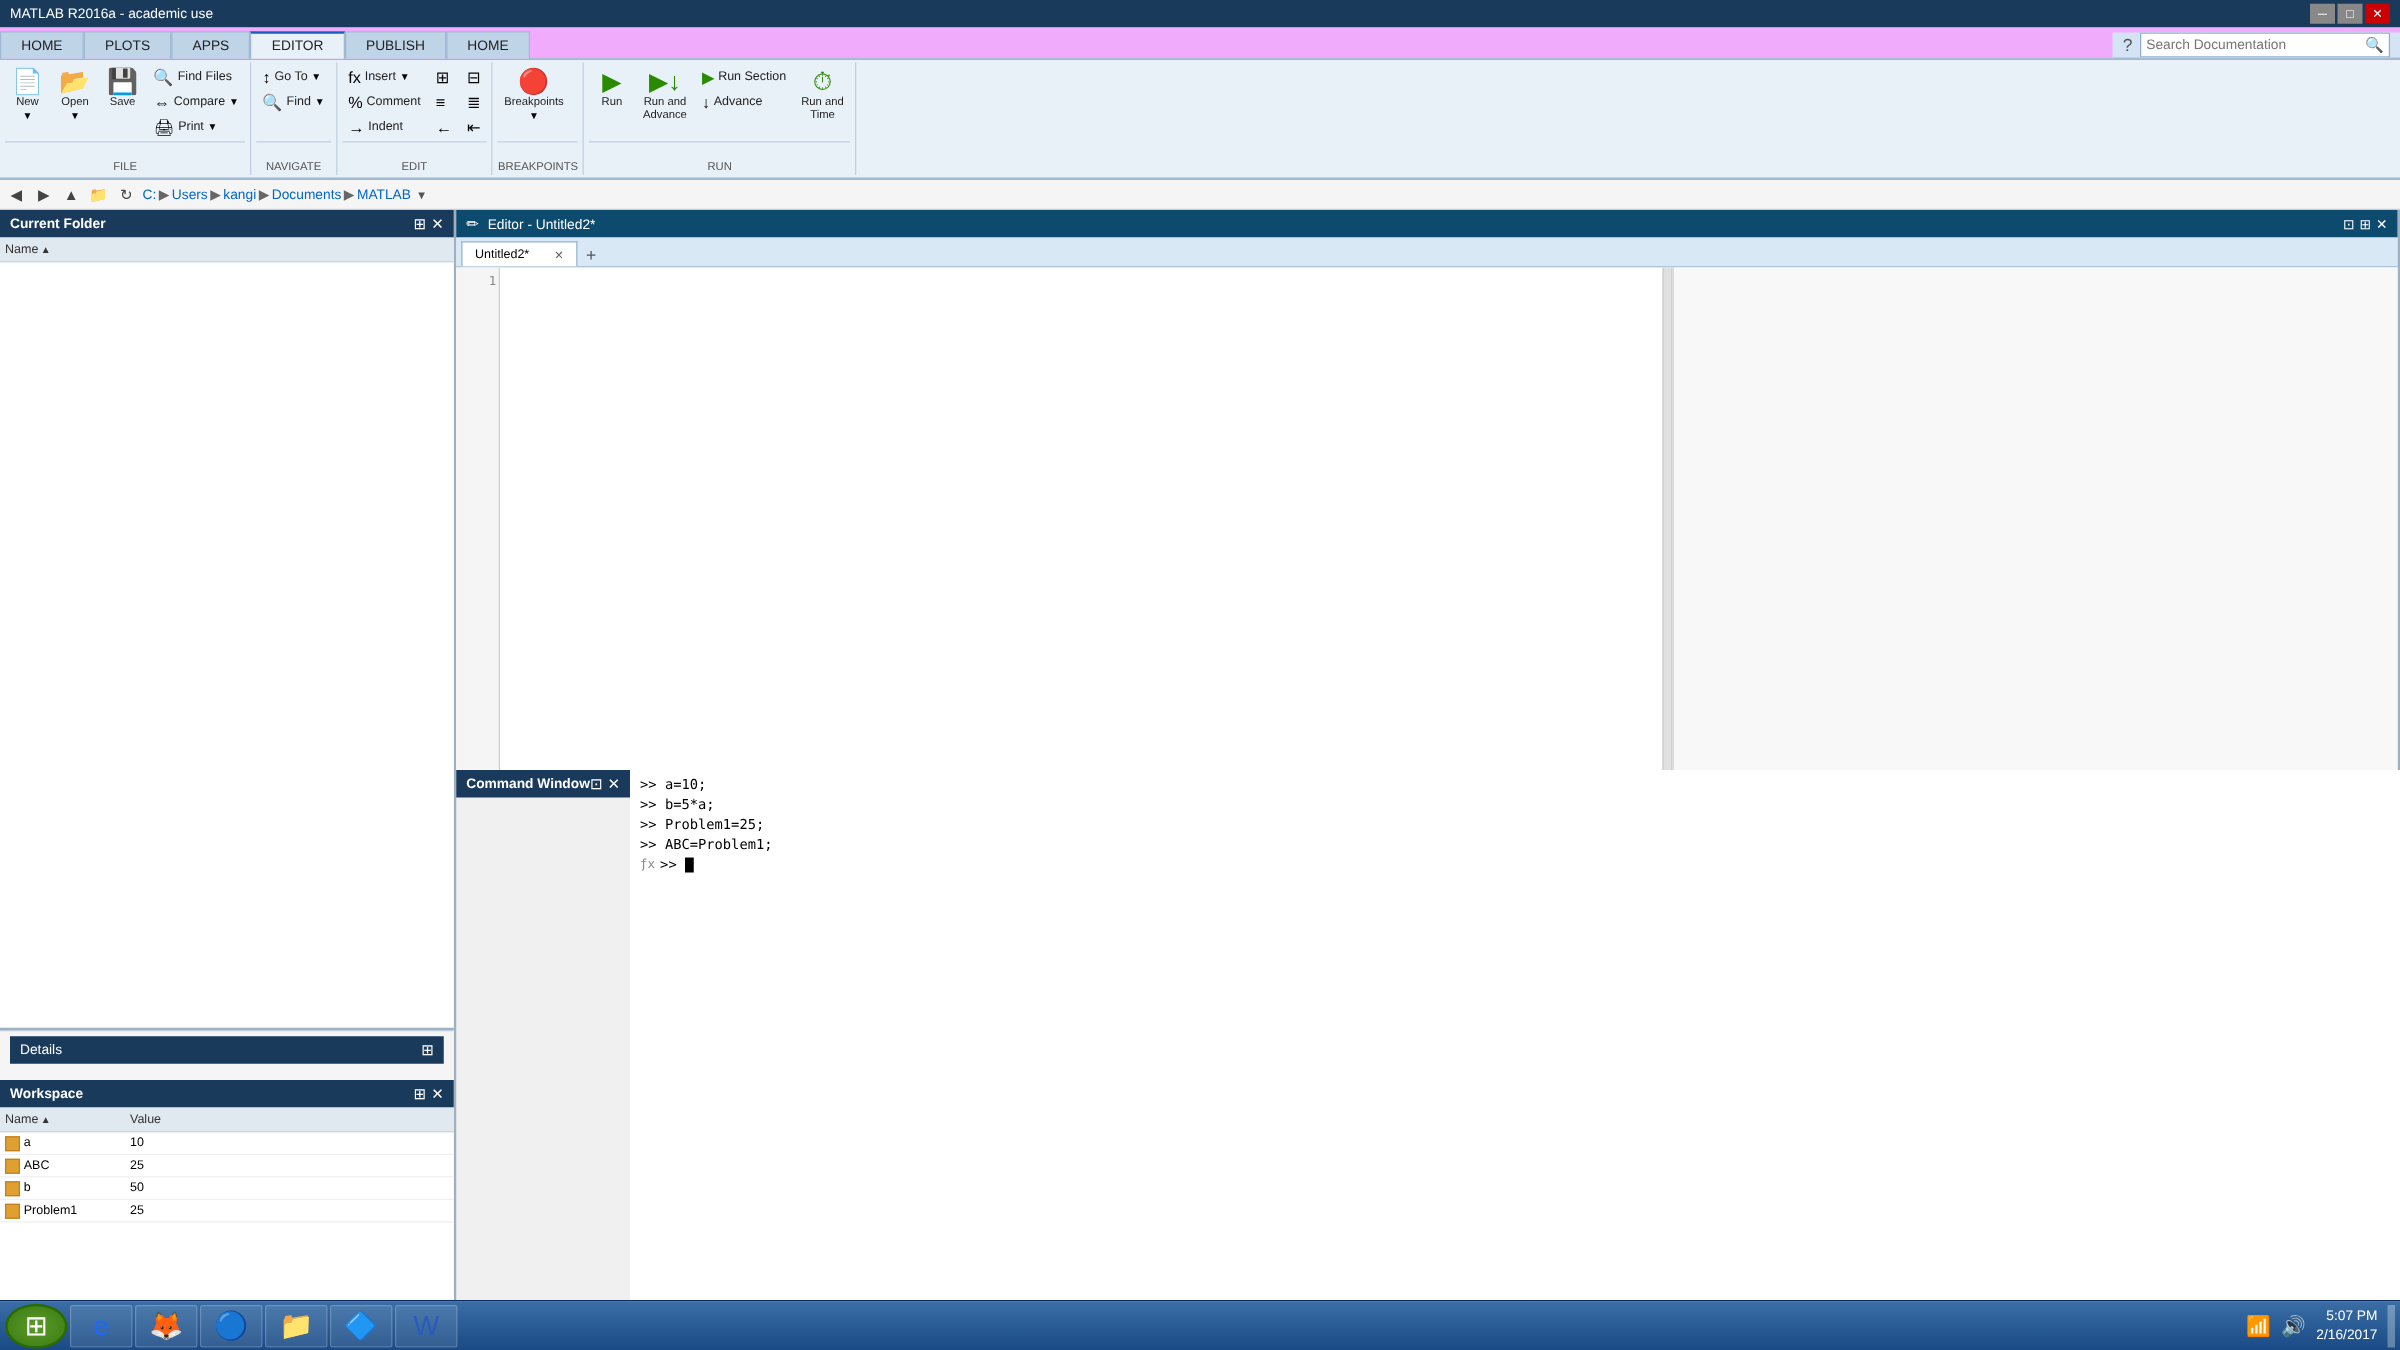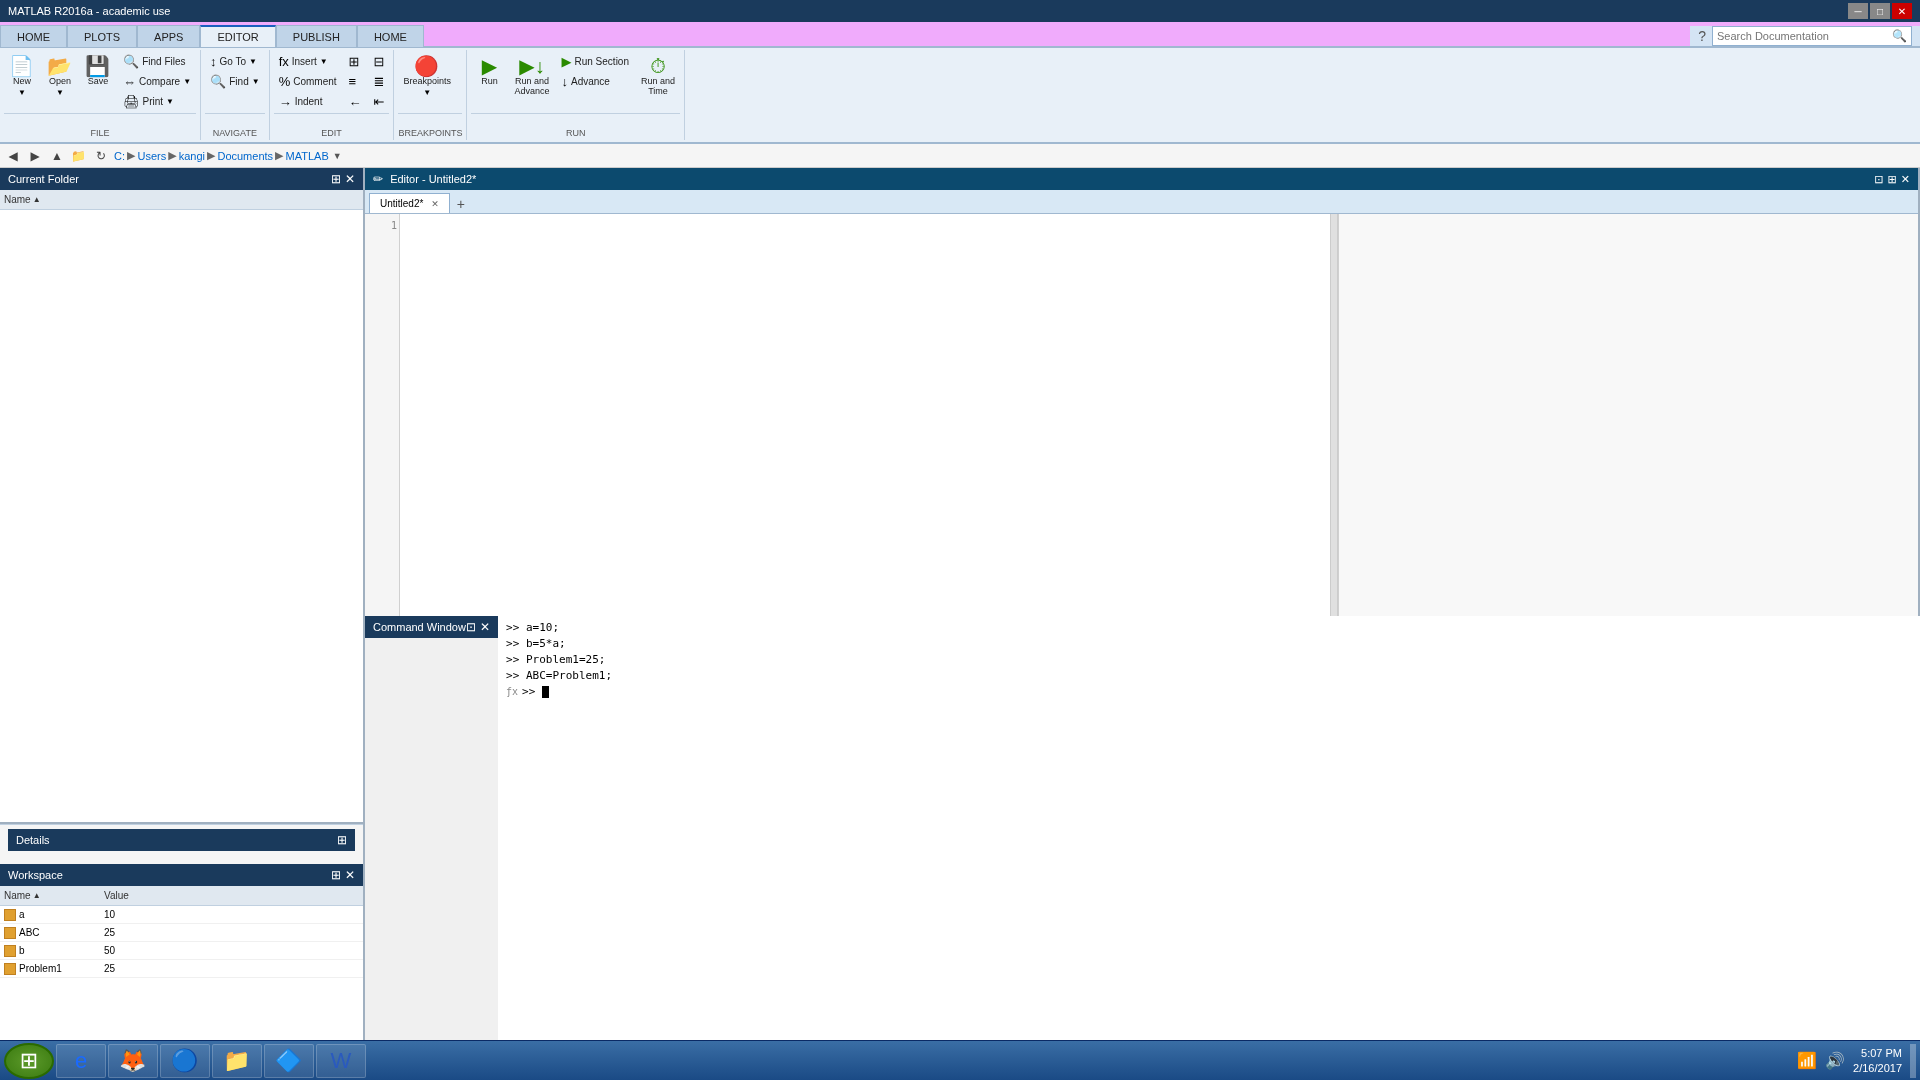--- a/index.html
+++ b/index.html
@@ -151,21 +151,21 @@
     .panel-header {
       background: #1a3a5c;
       color: white;
       padding: 3px 8px;
       font-size: 11px;
       display: flex;
       align-items: center;
       justify-content: space-between;
       height: 22px;
     }
-    .panel-header .panel-title { font-weight: normal; }
+    .panel-header .panel-title { font-weight: bold; }
     .panel-header .panel-controls { display: flex; gap: 4px; }
     .panel-control-btn { color: white; cursor: pointer; font-size: 12px; }
     .folder-table-header {
       display: flex;
       background: #e0e8f0;
       border-bottom: 1px solid #c0d0e0;
       height: 20px;
       align-items: center;
       padding: 0 4px;
     }
@@ -226,21 +226,21 @@
       display: flex;
       align-items: flex-end;
       height: 24px;
       padding: 0 4px;
     }
     .editor-tab {
       padding: 2px 10px;
       background: #c8d8e8;
       border: 1px solid #90b0d0;
       border-bottom: none;
-      display: flex; align-items: center; gap: 8px;
+      display: flex; align-items: center; gap: 20px;
       cursor: pointer;
       font-size: 10px;
       height: 20px;
     }
     .editor-tab.active { background: white; }
     .editor-tab .close-tab { font-size: 9px; color: #666; cursor: pointer; }
     .add-tab { width: 18px; height: 18px; display: flex; align-items: center; justify-content: center; cursor: pointer; font-size: 14px; color: #555; margin-left: 2px; }
 
     #editor-content {
       flex: 1;

